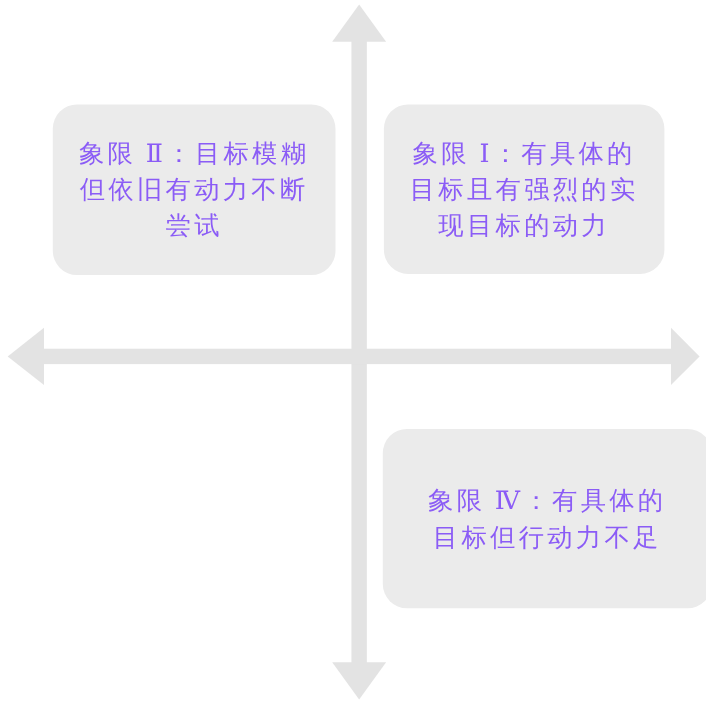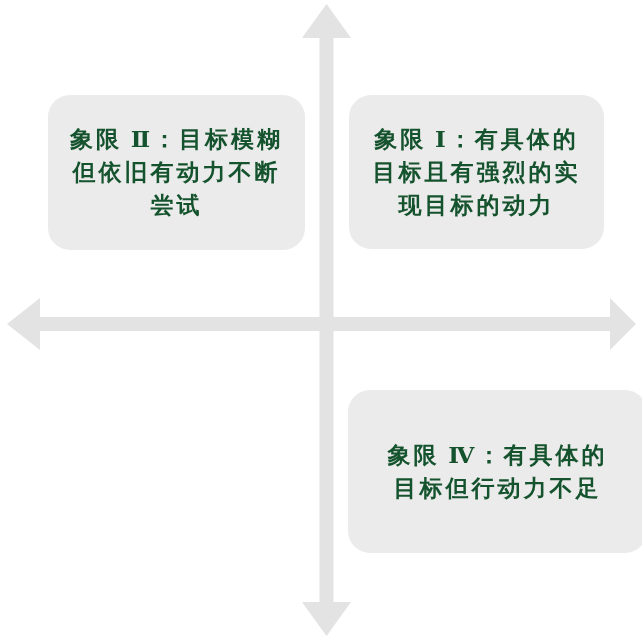--- a/index.html
+++ b/index.html
@@ -31,27 +31,26 @@
     align-items: center;
     justify-content: center;
     box-sizing: border-box;
     padding: 6px 12px;
   }
   .qbox-tl { left: 48px;  top: 95px;  width: 257px; height: 155px; }
   .qbox-tr { left: 349px; top: 95px;  width: 255px; height: 154px; }
   .qbox-bl { left: 47px;  top: 389px; width: 256px; height: 164px; }
   .qbox-br { left: 348px; top: 390px; width: 299px; height: 163px; }
   .qtext {
-    color: #14532d;
+    color: #8b5cf6;
     font-size: 23px;
     line-height: 33px;
     letter-spacing: 3px;
     text-align: center;
     white-space: pre-line;
-    font-weight: bold;
   }
 </style>
 </head>
 <body>
 
 <div class="canvas">
 
   <svg class="axes-svg" viewBox="0 0 642 639" xmlns="http://www.w3.org/2000/svg">
 
     <rect x="319.5" y="34" width="14" height="572" fill="#e3e3e3"></rect>

